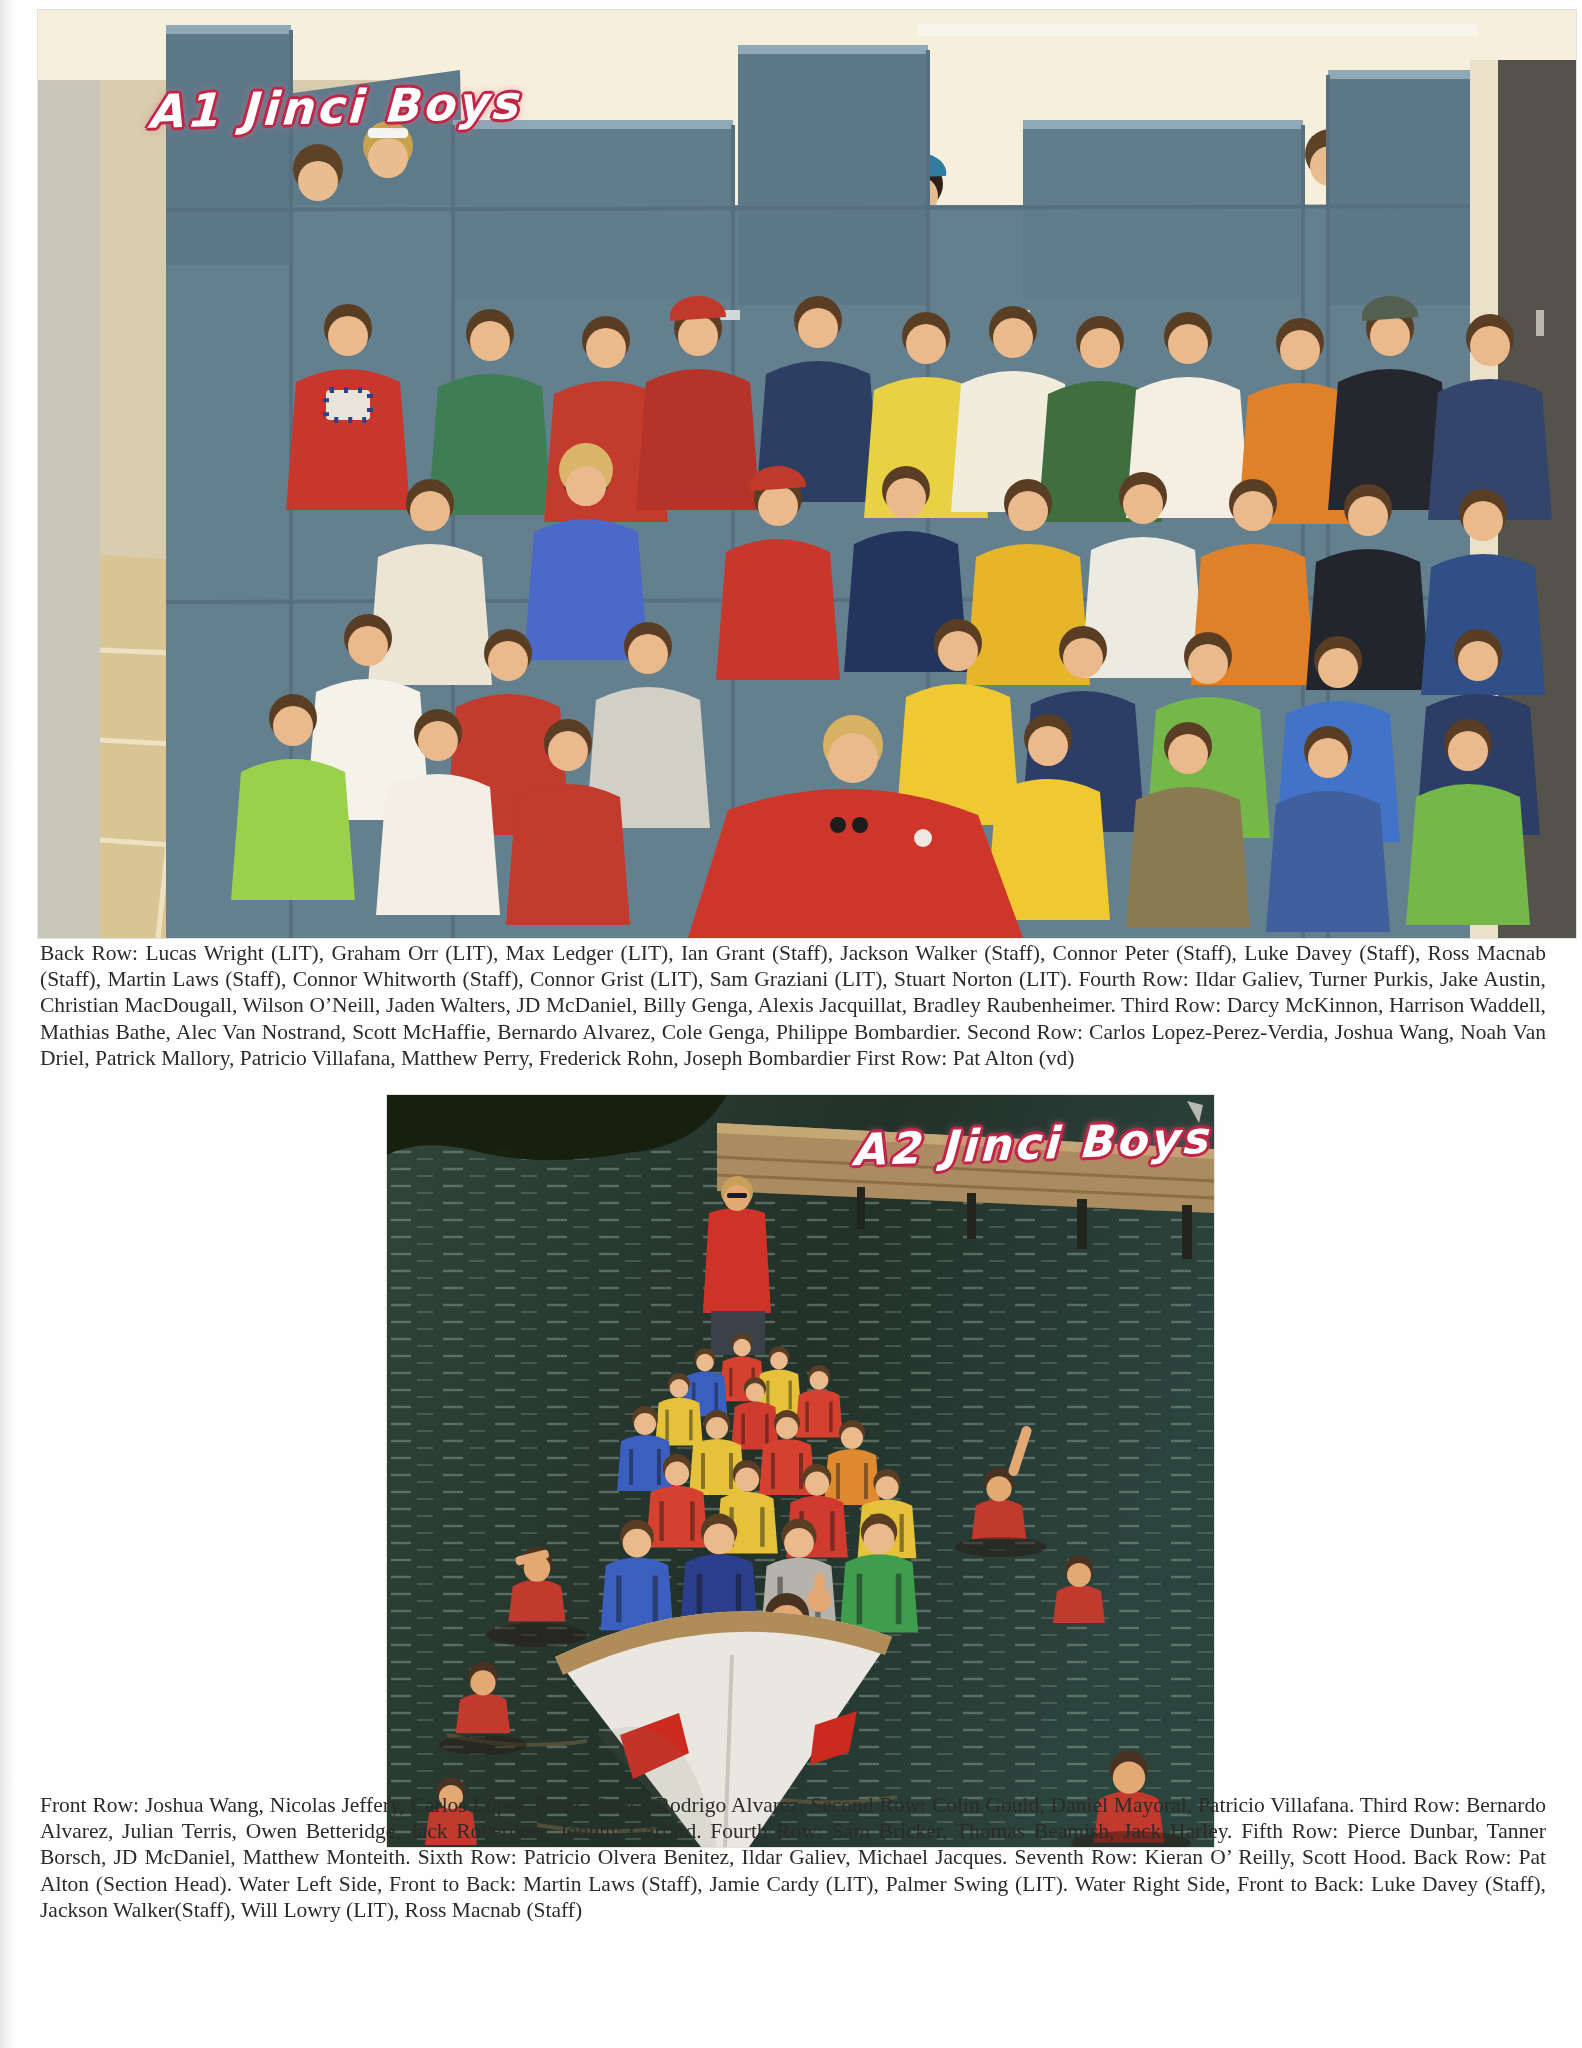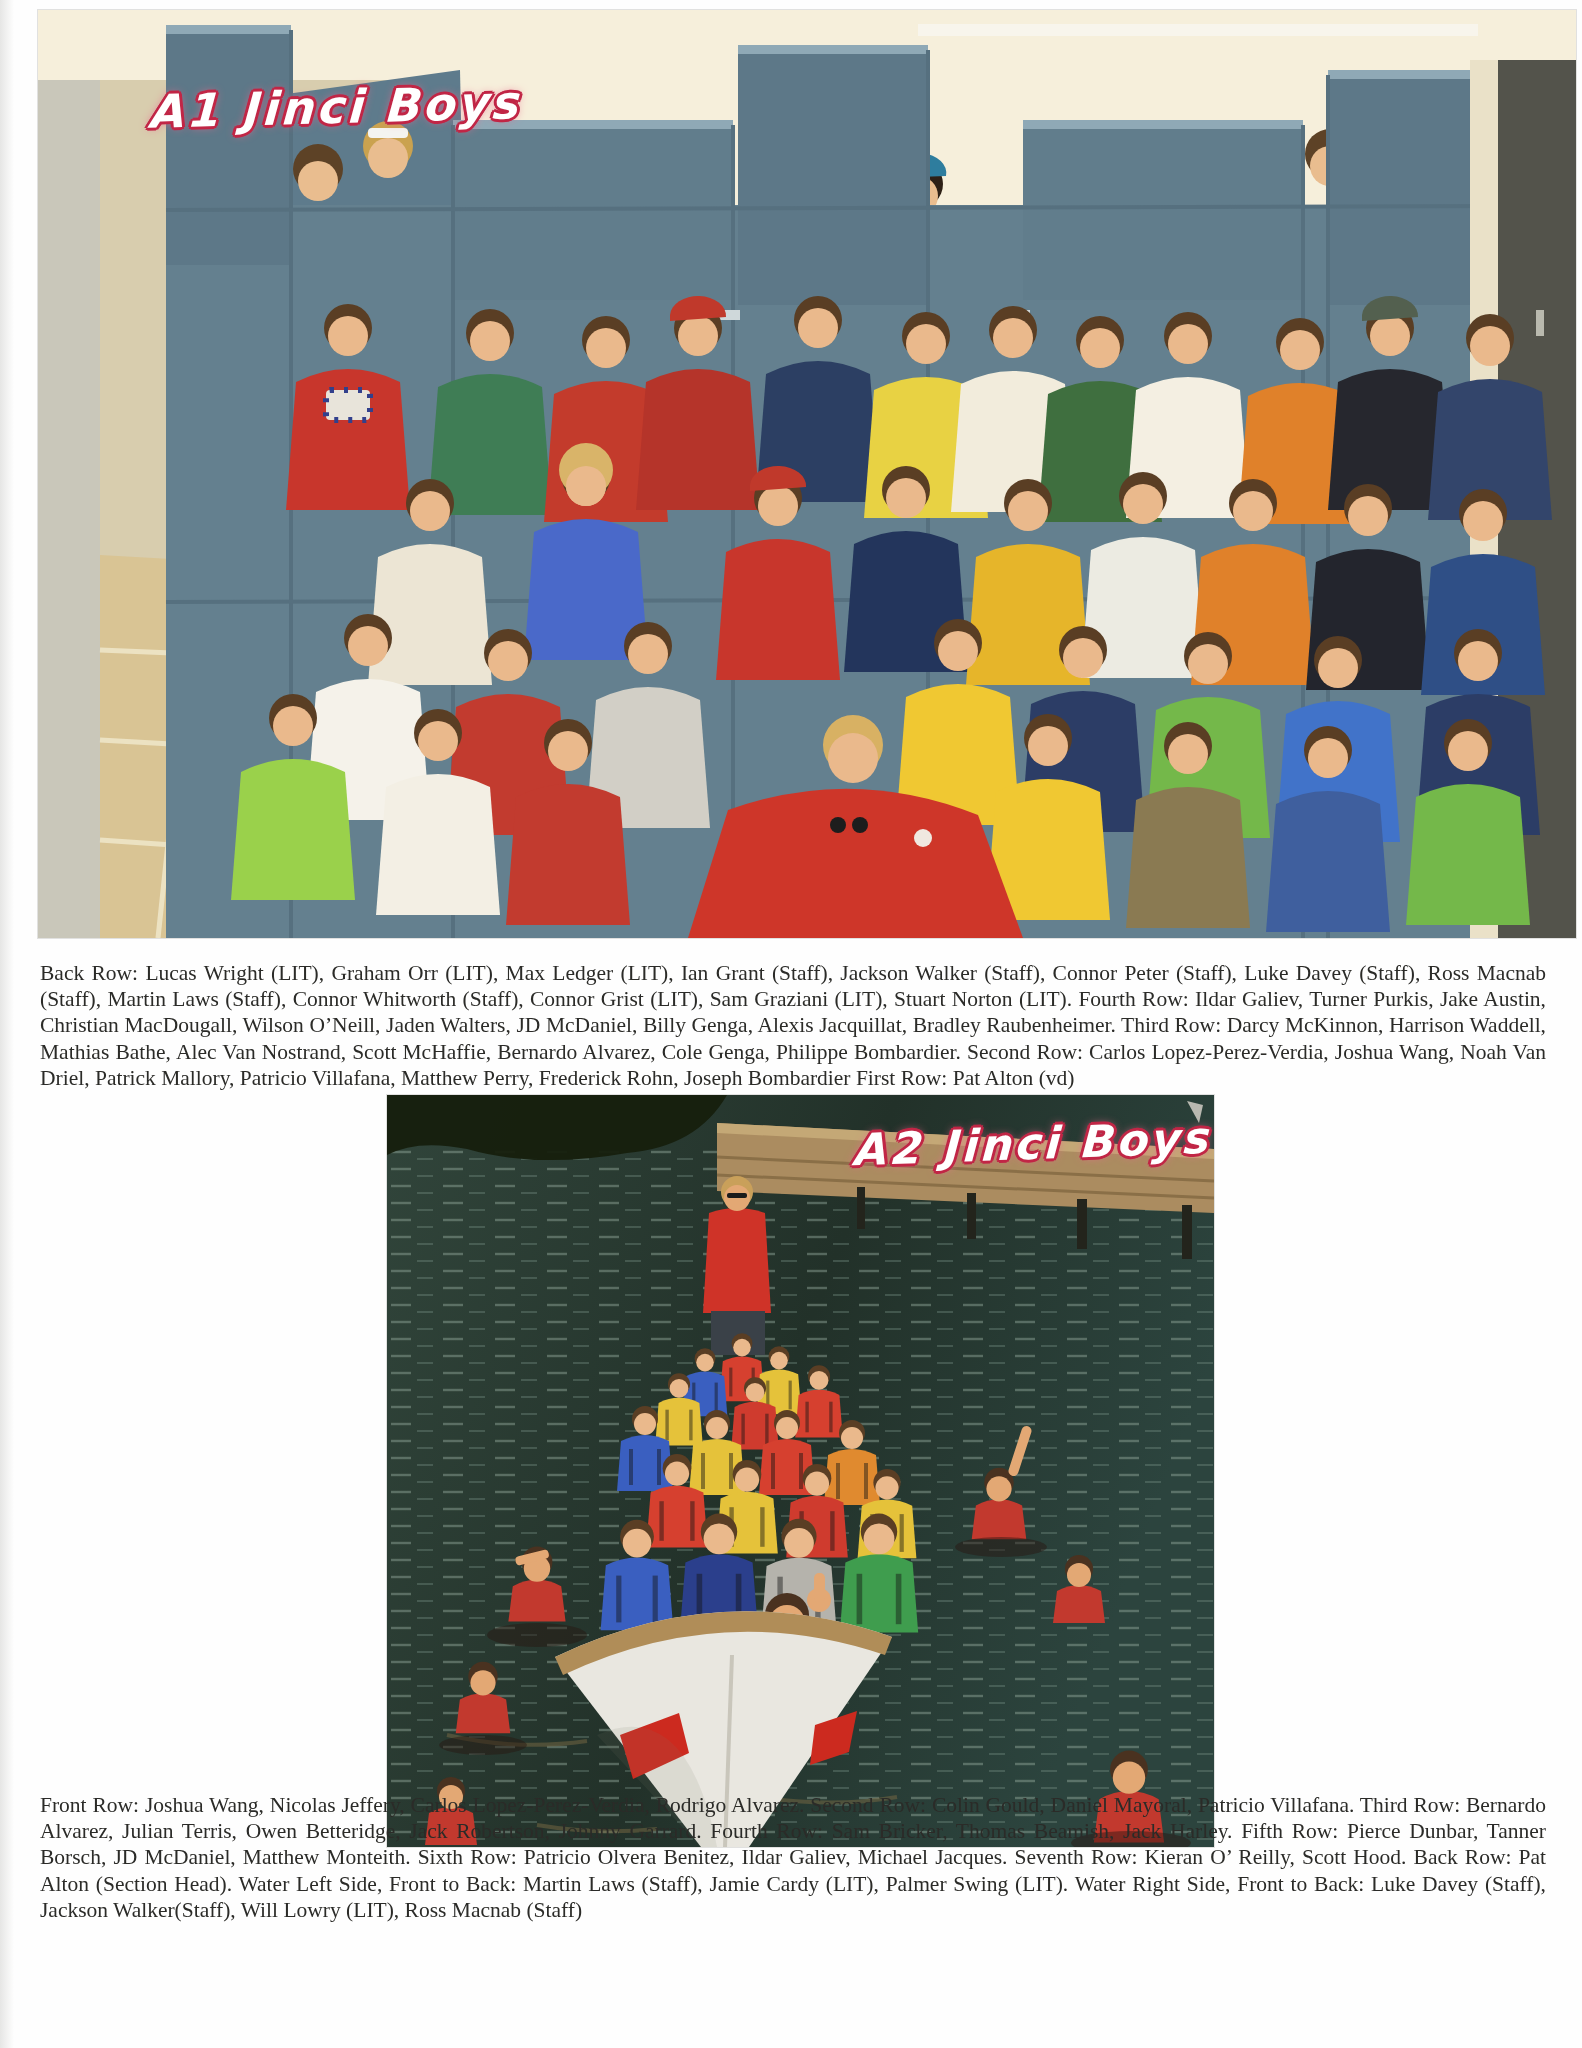--- a/index.html
+++ b/index.html
@@ -30,21 +30,21 @@
        0    0  10px #e86a8e;
     transform:skewX(-6deg) rotate(-1.5deg);
   }
   .label1{left:152px;top:80px;font-size:46px;}
   .label2{left:856px;top:1118px;font-size:44px;transform:skewX(-6deg) rotate(-2deg);}
   .caption{
     position:absolute;left:40px;width:1506px;
     font-size:21.5px;line-height:26.2px;color:#2b2b28;
     text-align:justify;margin:0;
   }
-  .caption1{top:960px;}
+  .caption1{top:940px;}
   .caption2{top:1792px;}
 </style>
 </head>
 <body>
 
 <div class="page">
 
   <figure class="photo photo1">
     <svg viewBox="0 0 1538 928" preserveAspectRatio="none">
       <defs>

